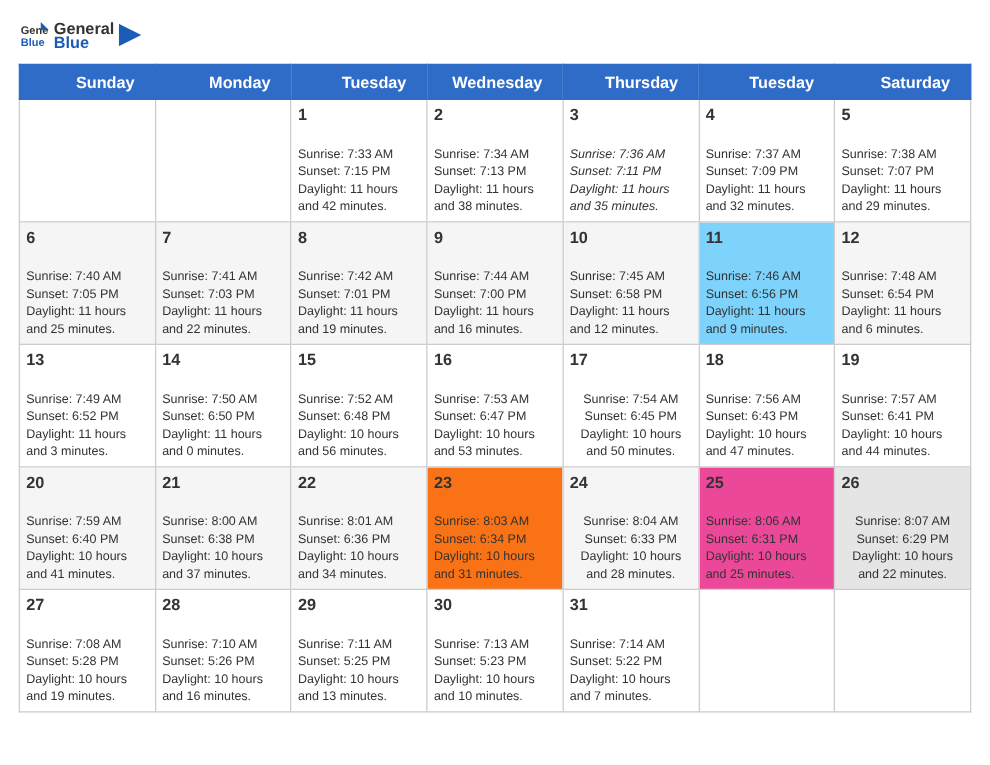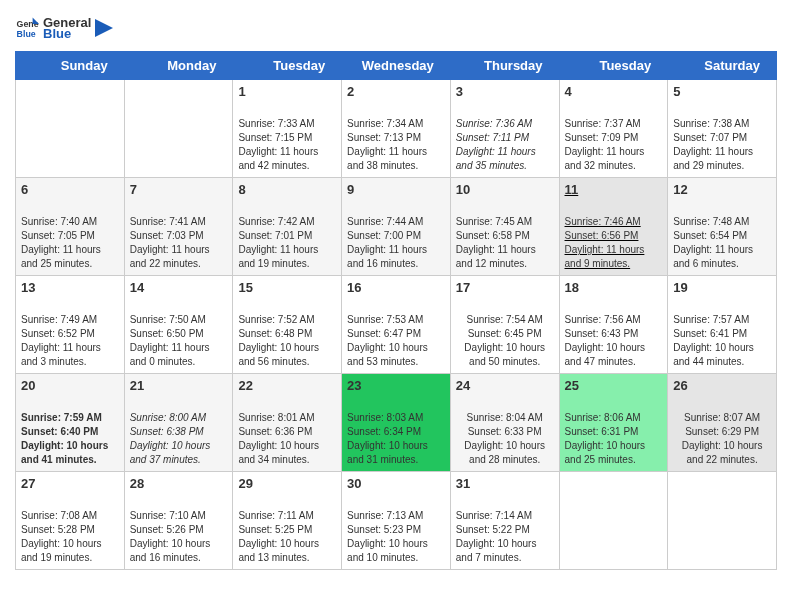--- a/index.html
+++ b/index.html
@@ -174,21 +174,21 @@
           <div class="day-info" style="white-space: pre-line;">Sunrise: 7:44 AM
 Sunset: 7:00 PM
 Daylight: 11 hours and 16 minutes.</div>
         </td>
         <td style="background: rgb(245, 245, 245);">
           <div class="day-num">10</div>
           <div class="day-info" style="white-space: pre-line;">Sunrise: 7:45 AM
 Sunset: 6:58 PM
 Daylight: 11 hours and 12 minutes.</div>
         </td>
-        <td style="background: #e5e5e5; text-decoration: underline;">
+        <td style="background: #7dd3fc;">
           <div class="day-num">11</div>
           <div class="day-info" style="white-space: pre-line;">Sunrise: 7:46 AM
 Sunset: 6:56 PM
 Daylight: 11 hours and 9 minutes.</div>
         </td>
         <td style="background: rgb(245, 245, 245);">
           <div class="day-num">12</div>
           <div class="day-info" style="white-space: pre-line;">Sunrise: 7:48 AM
 Sunset: 6:54 PM
 Daylight: 11 hours and 6 minutes.</div>
@@ -234,49 +234,49 @@
         <td>
           <div class="day-num">19</div>
           <div class="day-info" style="white-space: pre-line;">Sunrise: 7:57 AM
 Sunset: 6:41 PM
 Daylight: 10 hours and 44 minutes.</div>
         </td>
       </tr>
       <tr>
         <td style="background: rgb(245, 245, 245);">
           <div class="day-num">20</div>
-          <div class="day-info" style="white-space: pre-line; font-weight: bold;">Sunrise: 7:59 AM
+          <div class="day-info" style="white-space: pre-line;">Sunrise: 7:59 AM
 Sunset: 6:40 PM
 Daylight: 10 hours and 41 minutes.</div>
         </td>
         <td style="background: rgb(245, 245, 245);">
           <div class="day-num">21</div>
-          <div class="day-info" style="white-space: pre-line; font-style: italic;">Sunrise: 8:00 AM
+          <div class="day-info" style="white-space: pre-line;">Sunrise: 8:00 AM
 Sunset: 6:38 PM
 Daylight: 10 hours and 37 minutes.</div>
         </td>
         <td style="background: rgb(245, 245, 245);">
           <div class="day-num">22</div>
           <div class="day-info" style="white-space: pre-line;">Sunrise: 8:01 AM
 Sunset: 6:36 PM
 Daylight: 10 hours and 34 minutes.</div>
         </td>
-        <td style="background: #22c55e;">
+        <td style="background: #f97316;">
           <div class="day-num">23</div>
           <div class="day-info" style="white-space: pre-line;">Sunrise: 8:03 AM
 Sunset: 6:34 PM
 Daylight: 10 hours and 31 minutes.</div>
         </td>
         <td style="background: rgb(245, 245, 245);">
           <div class="day-num">24</div>
           <div class="day-info" style="white-space: pre-line; text-align: center;">Sunrise: 8:04 AM
 Sunset: 6:33 PM
 Daylight: 10 hours and 28 minutes.</div>
         </td>
-        <td style="background: #86efac;">
+        <td style="background: #ec4899;">
           <div class="day-num">25</div>
           <div class="day-info" style="white-space: pre-line;">Sunrise: 8:06 AM
 Sunset: 6:31 PM
 Daylight: 10 hours and 25 minutes.</div>
         </td>
         <td style="background: #e5e5e5;">
           <div class="day-num">26</div>
           <div class="day-info" style="white-space: pre-line; text-align: center;">Sunrise: 8:07 AM
 Sunset: 6:29 PM
 Daylight: 10 hours and 22 minutes.</div>

